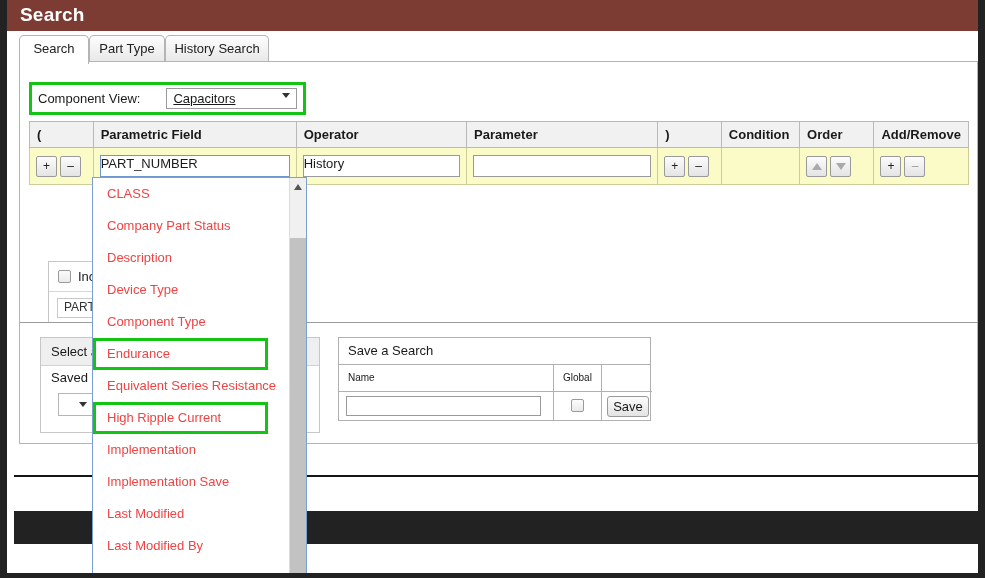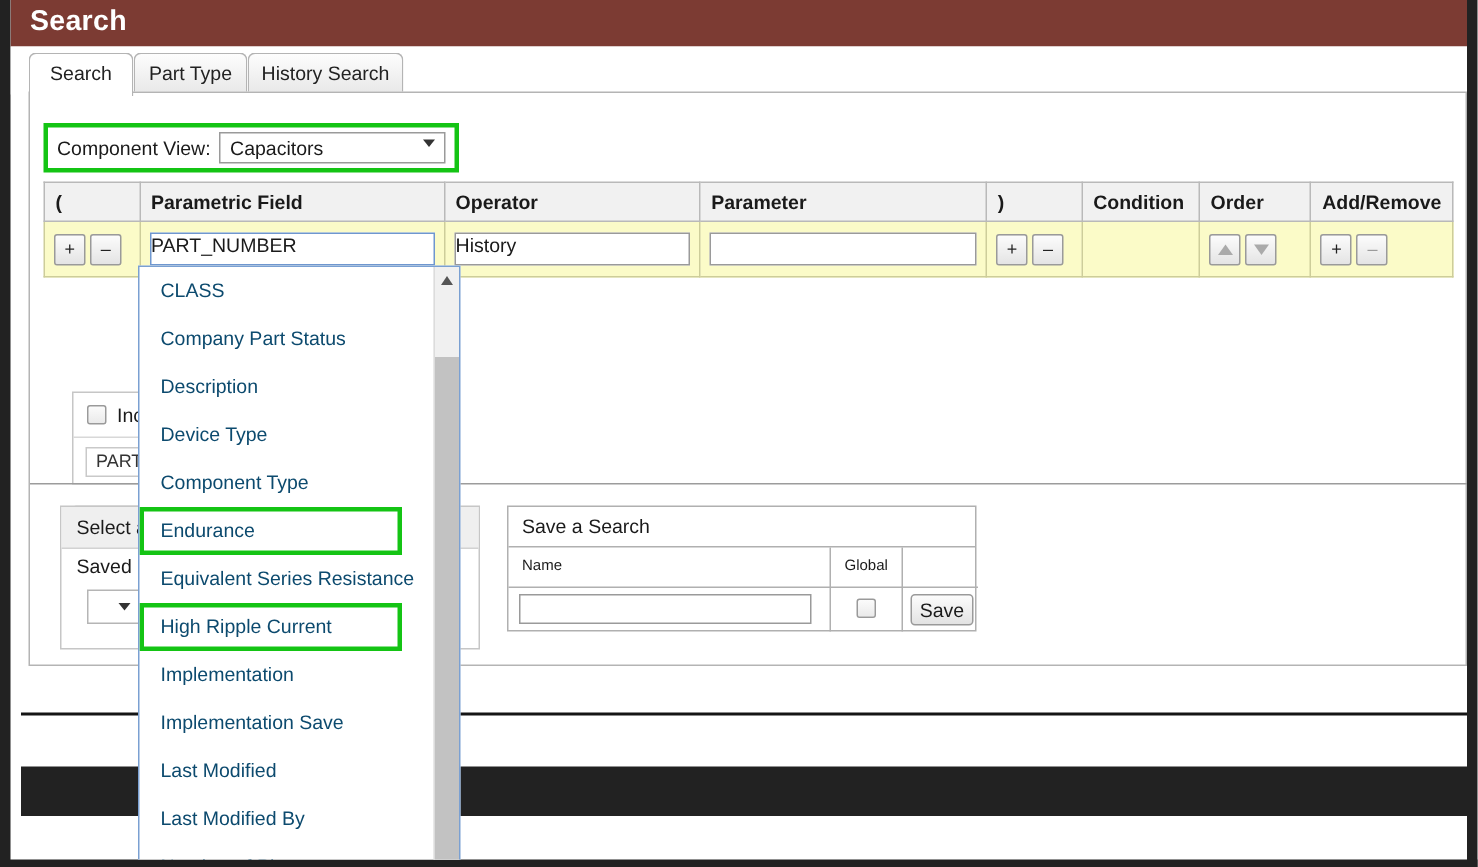--- a/index.html
+++ b/index.html
@@ -66,31 +66,31 @@
   }
   
   .cv-wrap{
     position:absolute;left:9px;top:20px;
     box-sizing:border-box;
     border:3px solid #14c414;
     padding:3px 6px 4px 6px;
     width:277px;height:33px;
     display:flex;align-items:center;
   }
-  .cv-label{font-size:13px;color:#1a1a1a;margin-right:6px;white-space:nowrap;}
+  .cv-label{font-size:13px;color:#1a1a1a;margin-right:26px;white-space:nowrap;}
   .select-box{
     box-sizing:border-box;
     border:1px solid #9a9a9a;
     background:#ffffff;
     height:21px;
     position:relative;
     font-size:13px;
     color:#1a1a1a;
   }
-  .select-box .txt{position:absolute;left:6px;top:2px;}
+  .select-box .txt{position:absolute;left:6px;top:2px;text-decoration:underline;}
   .select-box .arrow{
     position:absolute;right:6px;top:4px;
     width:0;height:0;
     border-left:4px solid transparent;
     border-right:4px solid transparent;
     border-top:5px solid #333;
   }
   #cv-select{width:155px;}
   
   .ctable{
@@ -255,21 +255,21 @@
     box-sizing:border-box;
     border:1px solid #7aa0d2;
     background:#ffffff;
     z-index:50;
     overflow:hidden;
   }
   .ddlist{position:absolute;left:0;top:0;width:199px;}
   .dditem{
     height:32px;line-height:32px;
     padding-left:14px;
-    font-size:13px;color:#0c4a6e;
+    font-size:13px;color:#ef4444;
     white-space:nowrap;
     cursor:pointer;
     box-sizing:border-box;
   }
   .dditem.hl{
     border:3px solid #14c414;
     padding-left:11px;
     line-height:26px;
     margin-left:0;
     width:175px;

